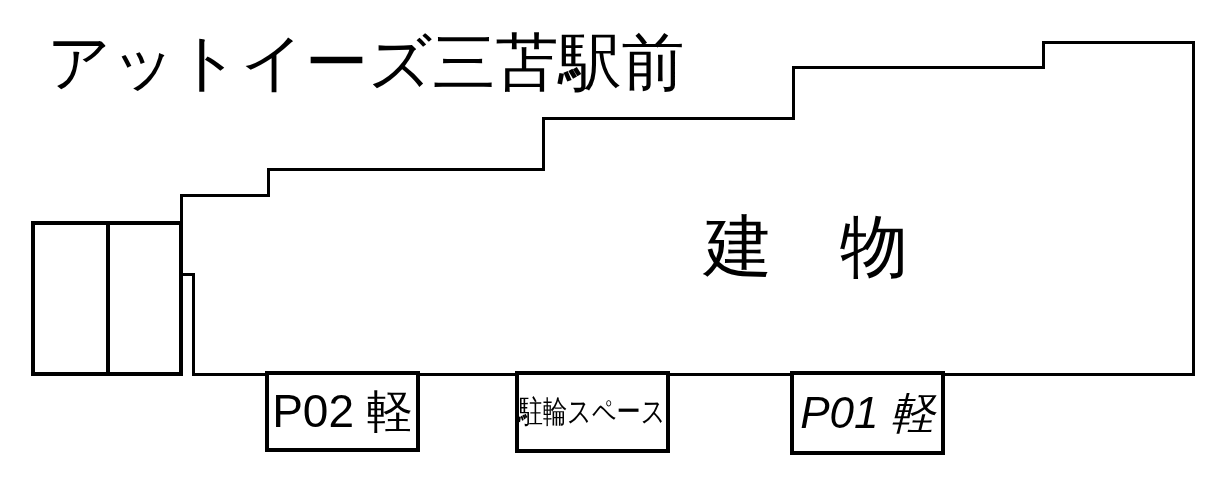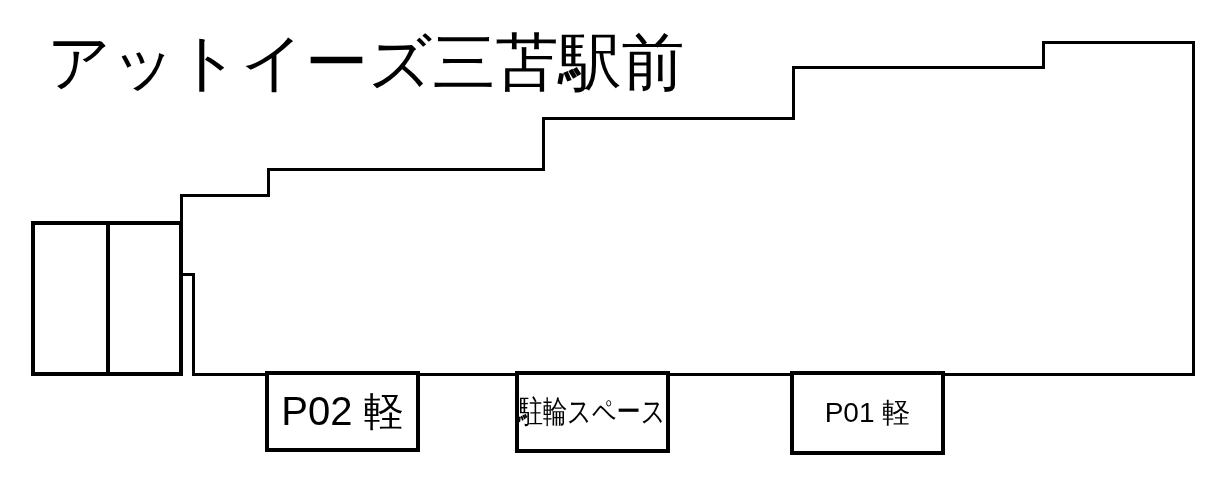--- a/index.html
+++ b/index.html
@@ -34,43 +34,44 @@
     top:27px;
     font-size:63px;
     line-height:1.12;
     letter-spacing:0px;
     white-space:nowrap;
     color:var(--text);
   }
   .building-label{left:704px;top:207px;width:204px;height:80px;font-size:68px;}
   .label-p04{left:33px; top:223px;width:75px; height:151px;font-size:40px;}
   .label-p03{left:108px;top:223px;width:73px; height:151px;font-size:40px;}
-  .label-p02{left:267px;top:373px;width:151px;height:77px; font-size:40px;}
+  .label-p02{left:267px;top:373px;width:151px;height:77px; font-size:46px;}
   .label-bike{left:517px;top:373px;width:151px;height:78px;font-size:31px;}
   .label-bike .squeeze{display:inline-block;transform:scaleX(0.78);transform-origin:center center;}
-  .label-p01{left:792px;top:373px;width:151px;height:80px;font-size:28px;}
+  .label-p01{left:792px;top:373px;width:151px;height:80px;font-size:44px;font-style:italic;}
 </style>
 </head>
 <body>
 
 <div class="canvas">
 
   <svg class="map-svg" width="1230" height="486" viewBox="0 0 1230 486" shape-rendering="crispEdges">
 
     <polygon class="building-outline" points="181,195 268,195 268,169 543,169 543,118 793,118 793,67 1043,67 1043,42 1193,42 1193,374 193,374 193,274 181,274"></polygon>
 
     <rect class="space-box" x="33" y="223" width="75" height="151"></rect>
     <rect class="space-box" x="108" y="223" width="73" height="151"></rect>
     <rect class="space-box" x="267" y="373" width="151" height="77"></rect>
     <rect class="space-box" x="517" y="373" width="151" height="78"></rect>
     <rect class="space-box" x="792" y="373" width="151" height="80"></rect>
   </svg>
 
   <div class="title">アットイーズ三苫駅前</div>
 
+  <div class="label building-label">建　物</div>
 
   <div class="label label-p02">P02 軽</div>
   <div class="label label-bike">
     <span class="squeeze">駐輪スペース</span>
   </div>
   <div class="label label-p01">P01 軽</div>
 
 </div>
 
 </body></html>

